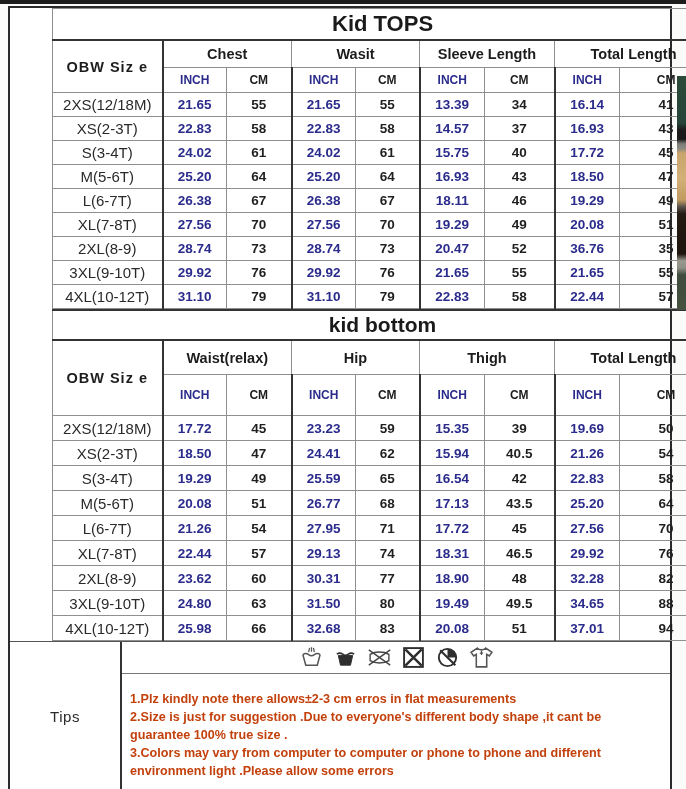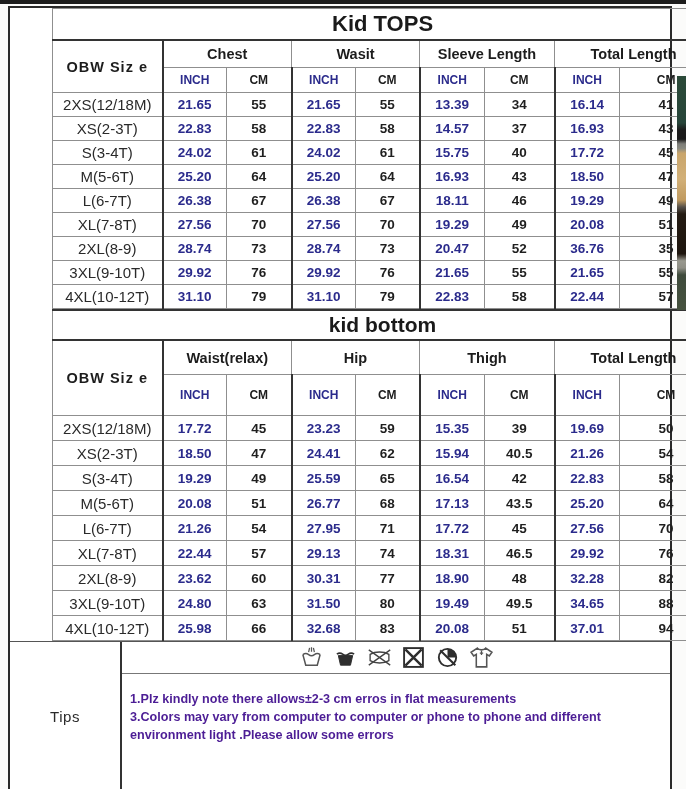--- a/index.html
+++ b/index.html
@@ -31,21 +31,21 @@
   td.val.cm{color:#1f1f1f;}
   .tips-area{display:flex;border-top:1px solid #555;}
   .tips-label-cell{width:110px;min-width:110px;display:flex;align-items:center;justify-content:center;
         border-right:2px solid #333;font-size:15px;color:#2b2b2b;letter-spacing:0.5px;}
   .tips-right{flex:1;display:flex;flex-direction:column;}
   .icons-row{height:31px;display:flex;align-items:center;justify-content:center;gap:9px;
         border-bottom:1px solid #777;}
   .care-icon{display:inline-flex;align-items:center;justify-content:center;}
   .care-icon svg{width:25px;height:23px;display:block;}
   .tips-text{height:117px;box-sizing:border-box;padding:17px 10px 4px 8px;}
-  .tip-line{font-size:12.6px;font-weight:bold;color:#4c1d95;line-height:1.42;white-space:normal;}
+  .tip-line{font-size:12.6px;font-weight:bold;color:#c2410c;line-height:1.42;white-space:normal;}
   .photo-strip{position:absolute;top:76px;right:0;width:9px;height:234px;
     background:linear-gradient(180deg,
       #2b4a38 0%, #27453a 20%, #1b1b1b 23%, #191919 27%, #7d7d78 29%, #8a8a80 31%,
       #c9a56b 33%, #d2b078 44%, #c09a5f 53%, #555049 56%, #241b12 59%, #1d150e 76%,
       #99998f 79%, #8f8f86 82%, #3f4b3c 85%, #46523f 100%);}
 </style>
 </head>
 <body>
 
 <div class="screen">
@@ -367,20 +367,21 @@
             </span>
             <span class="care-icon">
               <svg viewBox="0 0 24 22">
                 <path d="M8 2 L2 6 L4.5 9.5 L7 8 V20 H17 V8 L19.5 9.5 L22 6 L16 2 C14.5 4.2 9.5 4.2 8 2 Z" fill="none" stroke="#555" stroke-width="1.5"></path>
                 <path d="M12 4.5 V8.5 M10.4 6.8 H13.6" stroke="#555" stroke-width="1.2" fill="none"></path>
               </svg>
             </span>
           </div>
         <div class="tips-text">
             <div class="tip-line">1.Plz kindly note there allows±2-3 cm erros in flat  measurements</div>
+            <div class="tip-line">2.Size is just for suggestion .Due to everyone's different body shape ,it cant be guarantee 100% true size .</div>
             <div class="tip-line">3.Colors may  vary from computer to computer or phone to phone and different environment light .Please allow some errors</div>
           </div>
       </div>
     </div>
   </div>
 
   <div class="photo-strip"></div>
 </div>
 
 </body></html>

